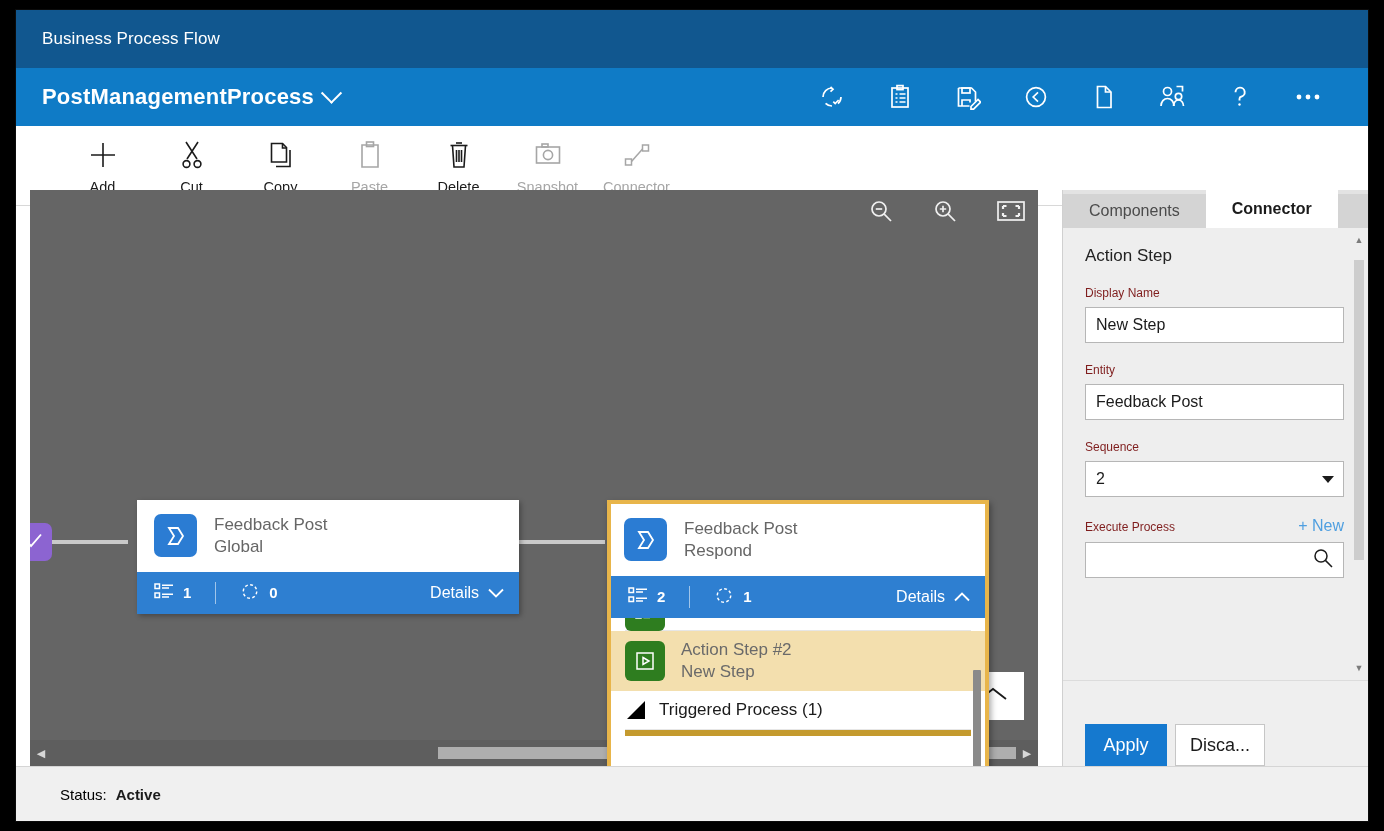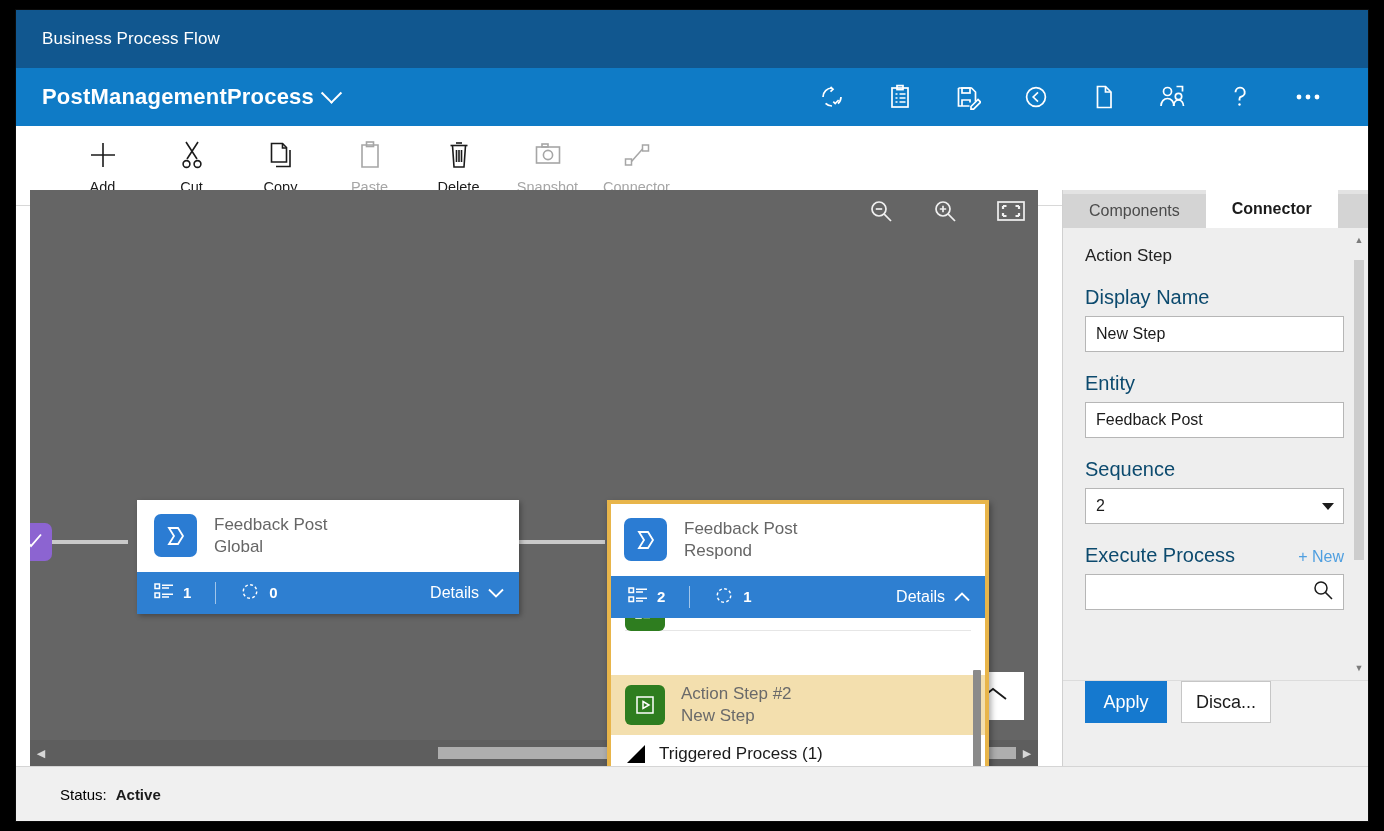--- a/index.html
+++ b/index.html
@@ -50,21 +50,21 @@
   .card .foot{height:42px;background:#2e7fd1;display:flex;align-items:center;color:#fff;font-size:15px;padding:0 15px 0 17px;box-sizing:border-box;}
   .card .foot .grp{display:flex;align-items:center;gap:9px;}
   .card .foot .sep{width:1px;height:22px;background:rgba(255,255,255,.55);margin:0 24px;}
   .card .foot .det{margin-left:auto;display:flex;align-items:center;gap:9px;font-size:16px;cursor:default;}
 
   .card1{left:107px;top:310px;width:382px;box-shadow:2px 2px 5px rgba(0,0,0,.30);}
   .card2{left:577px;top:310px;width:382px;border:4px solid #e8b54a;box-sizing:border-box;box-shadow:2px 3px 6px rgba(0,0,0,.35);}
   .card2 .head{padding-left:13px;}
 
   .details{position:relative;height:202px;overflow:hidden;background:#fff;}
-  .ditem{display:flex;align-items:center;gap:16px;padding:8px 12px 8px 14px;box-sizing:border-box;margin-top:44px;}
+  .ditem{display:flex;align-items:center;gap:16px;padding:8px 12px 8px 14px;box-sizing:border-box;}
   .ditem .gicon{width:40px;height:40px;border-radius:6px;background:#2e7d1f;display:flex;align-items:center;justify-content:center;flex:0 0 auto;}
   .ditem .dtx{display:flex;flex-direction:column;line-height:1.3;color:#6a6a6a;font-size:17px;}
   .ditem.cut{height:38px;margin-top:-26px;}
   .ditem.sel{background:#f3dfae;}
   .dsep{height:1px;background:#e6e6e6;margin:0 14px;}
   .dgroup{display:flex;align-items:center;gap:14px;padding:9px 12px 9px 16px;color:#1b1b1b;font-size:17px;}
   .tri{width:0;height:0;border-style:solid;border-width:0 0 18px 18px;border-color:transparent transparent #000 transparent;}
   .dscroll{position:absolute;right:4px;top:52px;width:8px;height:112px;background:#8a8a8a;border-radius:1px;}
   .dstub{height:6px;margin:0 14px;background:#c49a2e;}
 
@@ -83,32 +83,32 @@
   .hscroll .thumb{position:absolute;right:0;top:0;width:60%;height:12px;background:#aeaeae;}
 
   
   .panel{position:absolute;left:1046px;top:180px;width:306px;bottom:55px;background:#eeeeee;border-left:1px solid #d0d0d0;box-sizing:border-box;}
   .tabs{display:flex;height:38px;align-items:flex-end;background:#e3e3e3;}
   .tab{height:34px;display:flex;align-items:center;padding:0 26px;font-size:16px;color:#4b4b4b;background:#d4d4d4;cursor:default;}
   .tab.active{background:#fff;color:#1b1b1b;font-weight:bold;height:38px;}
   .tabfill{flex:1;background:#d4d4d4;height:34px;}
   .pbody{position:absolute;left:0;right:0;top:38px;bottom:86px;background:#eeeeee;padding:18px 24px 0 22px;box-sizing:border-box;overflow:hidden;}
   .ptitle{font-size:17px;font-weight:normal;color:#222;margin-bottom:20px;}
-  .plabel{font-size:20px;color:#0c4a6e;margin-bottom:7px;}
+  .plabel{font-size:12px;color:#7f1d1d;margin-bottom:7px;}
   .pinput{height:36px;background:#fff;border:1px solid #b6b6b6;display:flex;align-items:center;padding:0 10px;box-sizing:border-box;font-size:16px;color:#1b1b1b;margin-bottom:20px;}
   .pselect{height:36px;background:#fff;border:1px solid #b6b6b6;display:flex;align-items:center;padding:0 8px 0 10px;box-sizing:border-box;font-size:16px;color:#1b1b1b;margin-bottom:20px;}
   .pselect .cap{flex:1;}
   .rowlbl{display:flex;align-items:baseline;margin-bottom:7px;}
   .rowlbl .new{margin-left:auto;color:#4f9fe0;font-size:16px;cursor:default;}
   .lookup{height:36px;background:#fff;border:1px solid #b6b6b6;display:flex;align-items:center;justify-content:flex-end;padding:0 9px;box-sizing:border-box;}
   .pscroll{position:absolute;right:4px;top:44px;bottom:92px;width:10px;}
   .pscroll .up,.pscroll .dn{height:12px;display:flex;align-items:center;justify-content:center;color:#7b7b7b;font-size:9px;}
   .pscroll .ptrack{position:absolute;top:12px;bottom:12px;left:0;right:0;background:#eeeeee;}
   .pscroll .pthumb{position:absolute;top:14px;left:0;width:10px;height:300px;background:#cdcdcd;}
-  .pfoot{position:absolute;left:0;right:0;bottom:0;height:86px;background:#efefef;border-top:1px solid #dcdcdc;display:flex;align-items:flex-start;gap:14px;padding-left:22px;box-sizing:border-box;}
+  .pfoot{position:absolute;left:0;right:0;bottom:0;height:86px;background:#efefef;border-top:1px solid #dcdcdc;display:flex;align-items:flex-end;gap:8px;padding-left:22px;box-sizing:border-box;}
   .btn{height:42px;min-width:82px;display:flex;align-items:center;justify-content:center;font-size:18px;cursor:default;padding:0 14px;box-sizing:border-box;}
   .btn.primary{background:#1579cf;color:#fff;}
   .btn.secondary{background:#fff;border:1px solid #c6c6c6;color:#1b1b1b;}
 
   
   .statusbar{position:absolute;left:0;right:0;bottom:0;height:55px;background:#f0f0f0;border-top:1px solid #d5d5d5;display:flex;align-items:center;padding-left:44px;box-sizing:border-box;gap:9px;}
   .statusbar .sl{font-size:15px;color:#000000;}
   .statusbar .sv{font-size:15px;color:#1b1b1b;font-weight:bold;}
 </style>
 </head>

